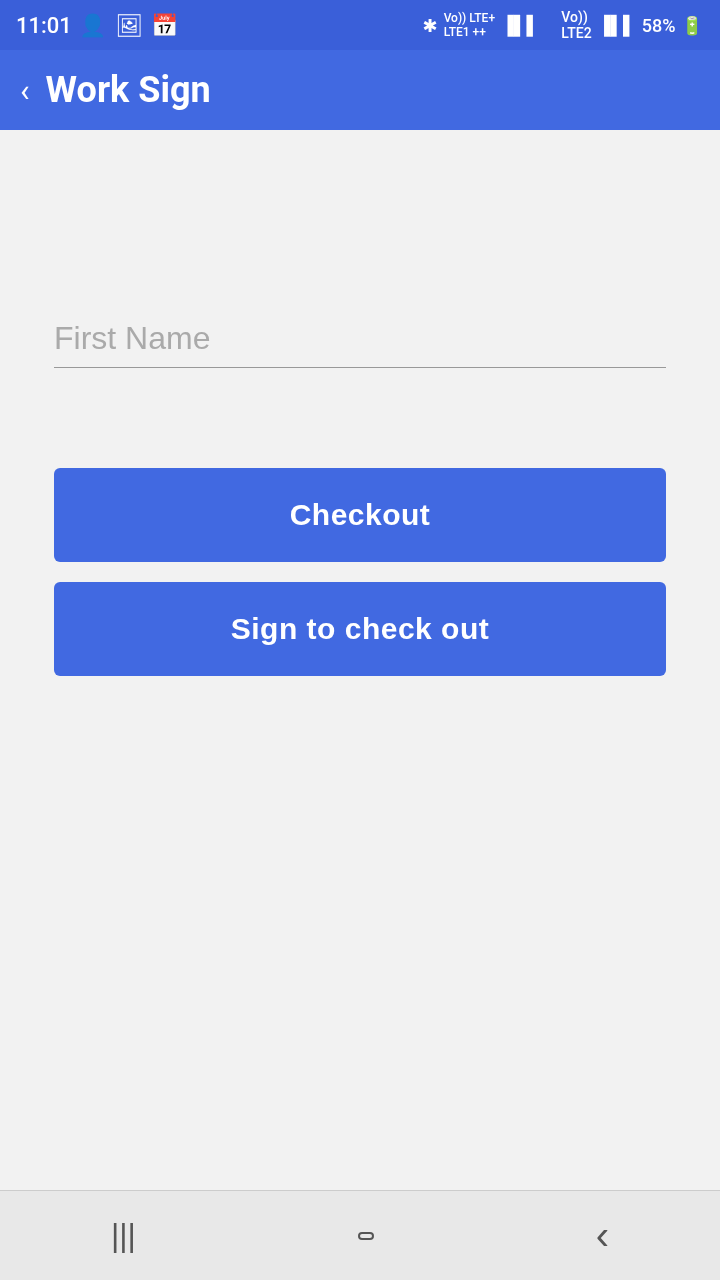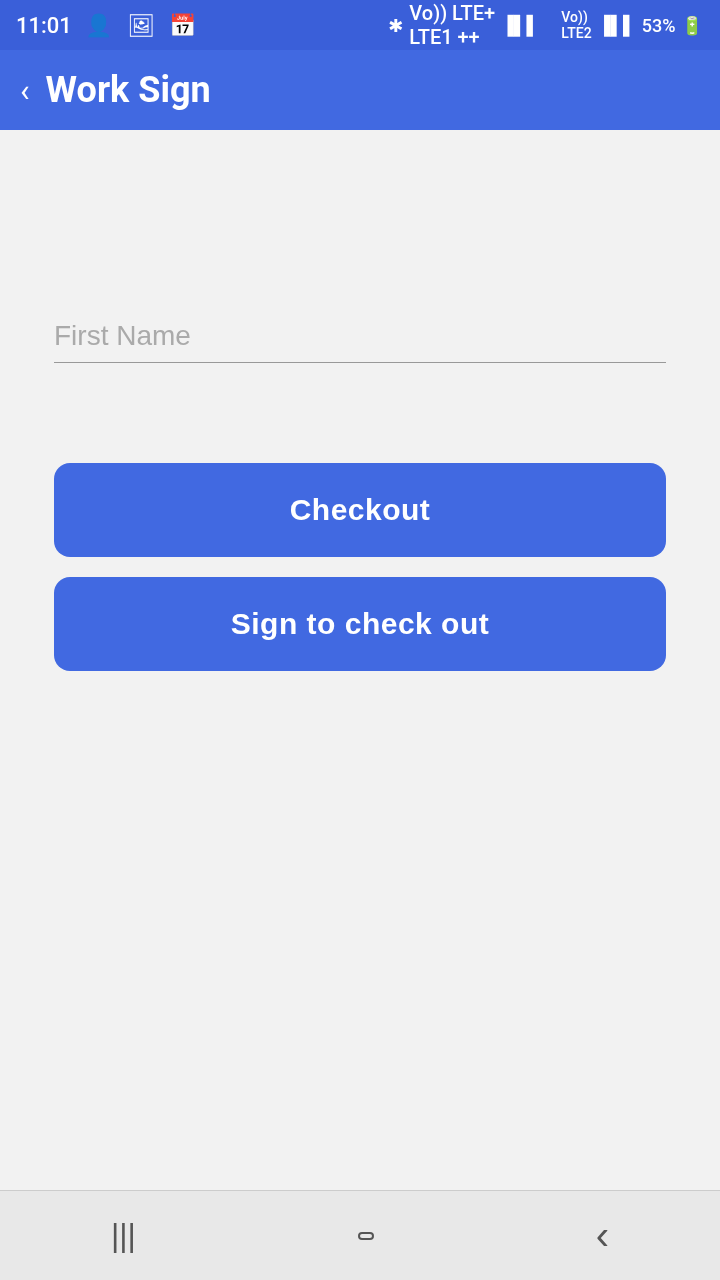--- a/index.html
+++ b/index.html
@@ -29,21 +29,21 @@
       justify-content: space-between;
       padding: 0 16px;
       font-size: 22px;
       font-weight: 500;
       flex-shrink: 0;
     }
 
     .status-bar-left {
       display: flex;
       align-items: center;
-      gap: 14px;
+      gap: 8px;
     }
 
     .status-bar-right {
       display: flex;
       align-items: center;
       gap: 6px;
       font-size: 18px;
     }
 
     
@@ -87,40 +87,40 @@
     .form-field {
       margin-bottom: 40px;
     }
 
     .form-input {
       width: 100%;
       background: transparent;
       border: none;
       border-bottom: 1px solid #999;
       padding: 10px 0;
-      font-size: 28px;
+      font-size: 32px;
       color: #333;
       outline: none;
     }
 
     .form-input::placeholder {
       color: #aaa;
     }
 
     .spacer-middle {
       height: 60px;
     }
 
     
     .btn-primary {
       width: 100%;
       background-color: #4169e1;
       color: white;
       border: none;
-      border-radius: 16px;
+      border-radius: 6px;
       padding: 30px 20px;
       font-size: 30px;
       font-weight: 600;
       cursor: pointer;
       margin-bottom: 20px;
       letter-spacing: 0.5px;
     }
 
     
     .nav-bar {
@@ -153,25 +153,25 @@
 
 <div class="status-bar">
   <div class="status-bar-left">
     <span>11:01</span>
     <span>👤</span>
     <span>🖼</span>
     <span>📅</span>
   </div>
   <div class="status-bar-right">
     <span>✱</span>
-    <span style="font-size:20px;">Vo)) LTE+<br>LTE1 ++</span>
+    <span style="font-size:12px;">Vo)) LTE+<br>LTE1 ++</span>
     <span>▐▌▌</span>
     <span style="font-size:14px;margin-left:16px;">Vo))<br>LTE2</span>
     <span>▐▌▌</span>
-    <span>53%</span>
+    <span>58%</span>
     <span>🔋</span>
   </div>
 </div>
 
 <div class="app-bar">
   <span class="back-arrow">‹</span>
   <span class="app-bar-title">Work Sign</span>
 </div>
 
 <div class="main-content">

